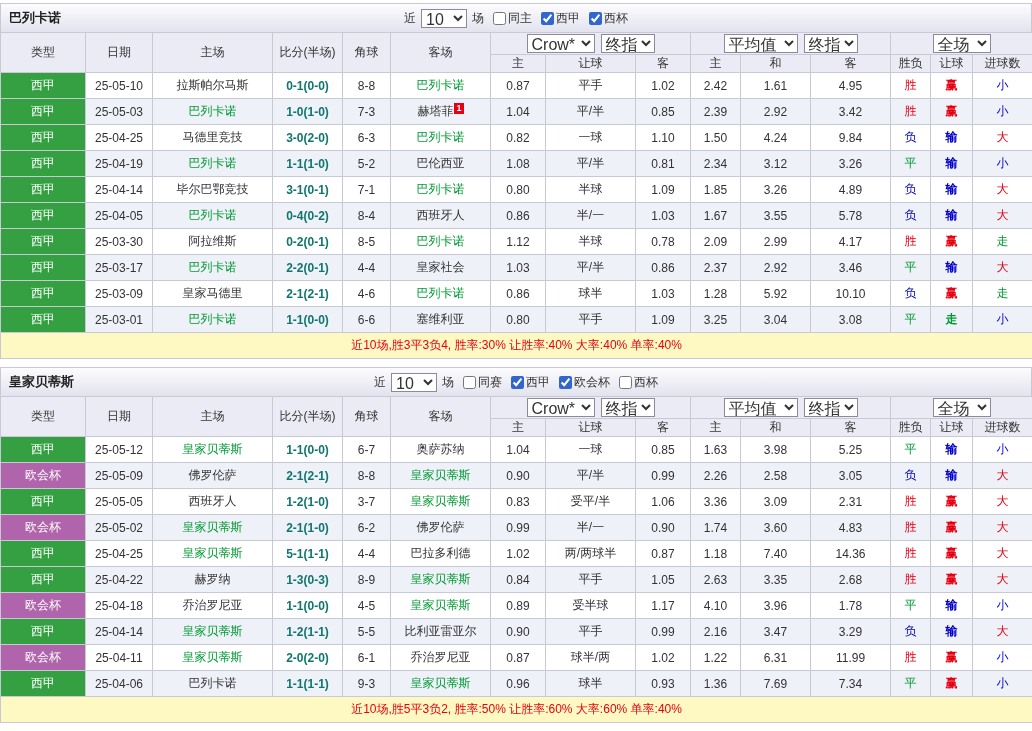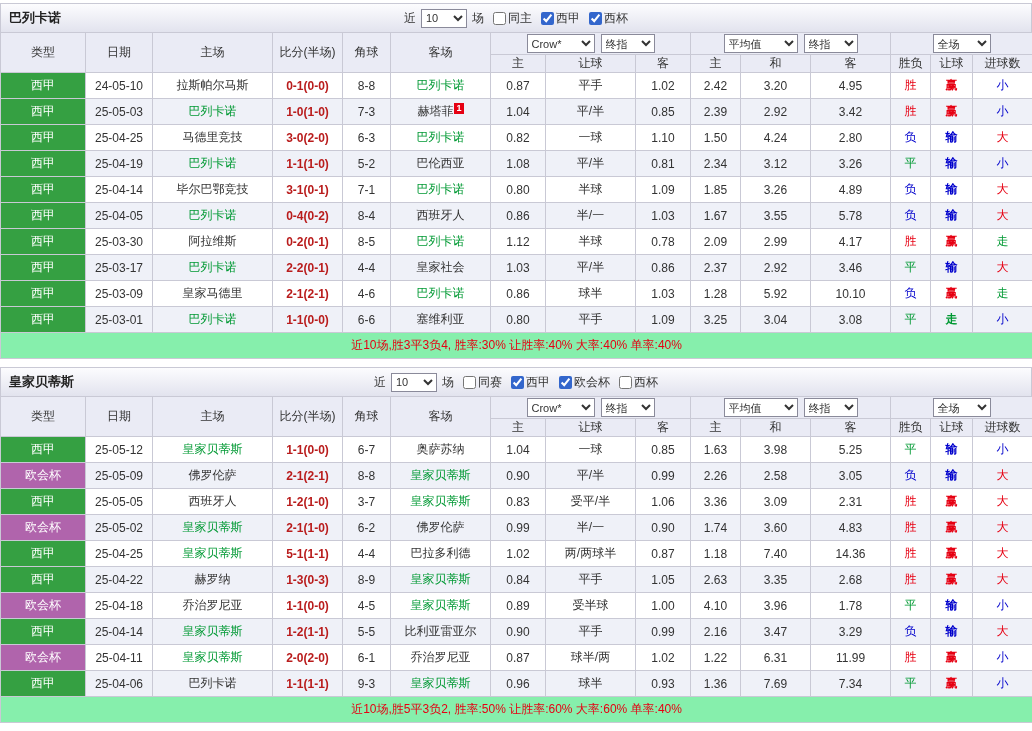--- a/index.html
+++ b/index.html
@@ -7,41 +7,41 @@
   .topbar{height:28px;background:#3a3a9a;display:flex;align-items:center;justify-content:center;gap:12px}
   .topbar-title{color:#fff;font-weight:bold;font-size:13px;letter-spacing:1px}
   .radio-opt{display:inline-flex;align-items:center;gap:4px;color:#eef2ff;cursor:pointer}
   .radio-dot{width:11px;height:11px;border-radius:50%;background:#fff;border:1px solid #99a;position:relative;display:inline-block}
   .radio-dot.sel::after{content:"";position:absolute;left:2px;top:2px;width:5px;height:5px;border-radius:50%;background:#2a6ae0}
   .section{margin-top:3px}
   .section.second{margin-top:8px}
   .sec-header{height:28px;border:1px solid #c9c9d5;border-bottom:none;background:linear-gradient(#fcfcfe,#e2e3ee);position:relative;display:flex;align-items:center;padding:0 8px}
   .team-name{font-weight:bold;font-size:13px;color:#222;position:relative;z-index:2}
   .filters{position:absolute;left:0;right:0;display:flex;justify-content:center;align-items:center;gap:2px;z-index:1}
-  .sel{font-family:inherit;font-size:11px;border:1px solid #8a8a9a;background:#fff;height:19px;color:#333}
+  .sel{font-family:inherit;font-size:16px;border:1px solid #8a8a9a;background:#fff;height:19px;color:#333}
   .count-sel{width:46px;margin:0 3px}
   .cbx{display:inline-flex;align-items:center;margin-left:7px;cursor:pointer}
   .cbx input{width:13px;height:13px;accent-color:#36c;margin:0 2px 0 0}
   table{border-collapse:collapse;table-layout:fixed;width:1032px}
   th,td{border:1px solid #c9c9d5;text-align:center;white-space:nowrap;overflow:hidden;padding:0}
   thead th{background:#eaebf5;font-weight:normal;color:#333}
   .hrow-a th{height:21px}
   .hrow-b th{height:15px}
   .sel-cell .sel{margin:0 3px}
   .w-book{width:68px}.w-stage{width:54px}.w-avg{width:74px}.w-scope{width:58px}
   tbody td{height:25px;background:#fff}
   tr.even td{background:#eff1f8}
   td.league{color:#fff}
-  td.score{color:#b91c1c;font-weight:bold}
+  td.score{color:#0f766e;font-weight:bold}
   td.team{color:#333}
   td.team.focus{color:#009933}
   td.hres{font-weight:bold}
   td.resr{font-weight:normal}
   .badge{background:#e60012;color:#fff;font-size:9px;font-weight:bold;line-height:11px;padding:0 2px;margin-left:1px;vertical-align:4px;display:inline-block}
-  tr.footer-row td{background:#86efac;color:#e60012;height:25px}
+  tr.footer-row td{background:#fef9c3;color:#e60012;height:25px}
 </style>
 </head>
 <body>
 
 <div class="page">
   <div id="sections">
       <div class="section">
         <div class="sec-header">
           <span class="team-name">巴列卡诺</span>
           <span class="filters">
@@ -100,30 +100,30 @@
               <th>和</th>
               <th>客</th>
               <th>胜负</th>
               <th>让球</th>
               <th>进球数</th>
             </tr>
           </thead>
           <tbody>
             <tr class="odd">
               <td class="league" style="background:#35a042">西甲</td>
-              <td>24-05-10</td>
+              <td>25-05-10</td>
               <td class="team"><span>拉斯帕尔马斯</span></td>
               <td class="score">0-1(0-0)</td>
               <td>8-8</td>
               <td class="team focus"><span>巴列卡诺</span></td>
               <td>0.87</td>
               <td>平手</td>
               <td>1.02</td>
               <td>2.42</td>
-              <td>3.20</td>
+              <td>1.61</td>
               <td>4.95</td>
               <td class="resr" style="color:#e60012">胜</td>
               <td class="hres" style="color:#e60012">赢</td>
               <td style="color:#0000cc">小</td>
             </tr>
             <tr class="even">
               <td class="league" style="background:#35a042">西甲</td>
               <td>25-05-03</td>
               <td class="team focus"><span>巴列卡诺</span></td>
               <td class="score">1-0(1-0)</td>
@@ -144,21 +144,21 @@
               <td>25-04-25</td>
               <td class="team"><span>马德里竞技</span></td>
               <td class="score">3-0(2-0)</td>
               <td>6-3</td>
               <td class="team focus"><span>巴列卡诺</span></td>
               <td>0.82</td>
               <td>一球</td>
               <td>1.10</td>
               <td>1.50</td>
               <td>4.24</td>
-              <td>2.80</td>
+              <td>9.84</td>
               <td class="resr" style="color:#0000cc">负</td>
               <td class="hres" style="color:#0000cc">输</td>
               <td style="color:#e60012">大</td>
             </tr>
             <tr class="even">
               <td class="league" style="background:#35a042">西甲</td>
               <td>25-04-19</td>
               <td class="team focus"><span>巴列卡诺</span></td>
               <td class="score">1-1(1-0)</td>
               <td>5-2</td>
@@ -453,21 +453,21 @@
             </tr>
             <tr class="odd">
               <td class="league" style="background:#b064ac">欧会杯</td>
               <td>25-04-18</td>
               <td class="team"><span>乔治罗尼亚</span></td>
               <td class="score">1-1(0-0)</td>
               <td>4-5</td>
               <td class="team focus"><span>皇家贝蒂斯</span></td>
               <td>0.89</td>
               <td>受半球</td>
-              <td>1.00</td>
+              <td>1.17</td>
               <td>4.10</td>
               <td>3.96</td>
               <td>1.78</td>
               <td class="resr" style="color:#009933">平</td>
               <td class="hres" style="color:#0000cc">输</td>
               <td style="color:#0000cc">小</td>
             </tr>
             <tr class="even">
               <td class="league" style="background:#35a042">西甲</td>
               <td>25-04-14</td>

